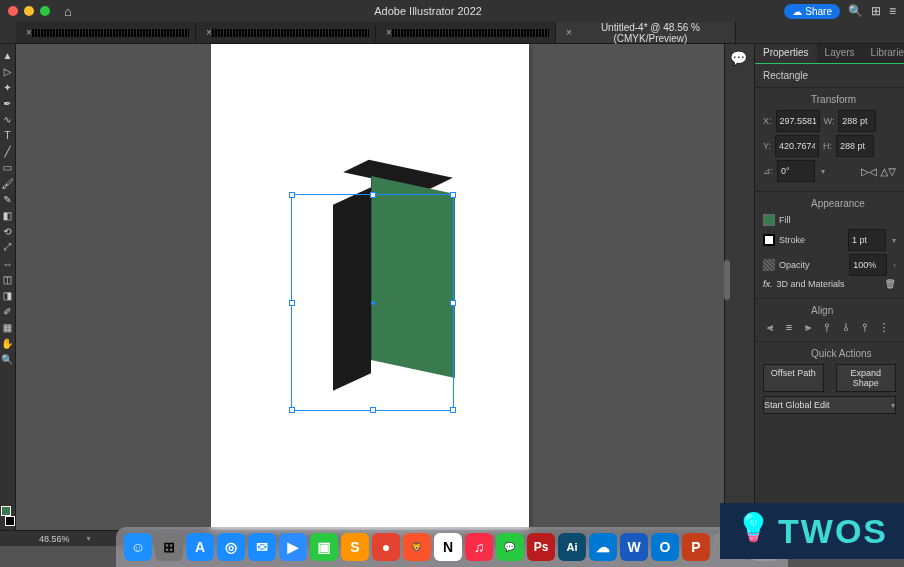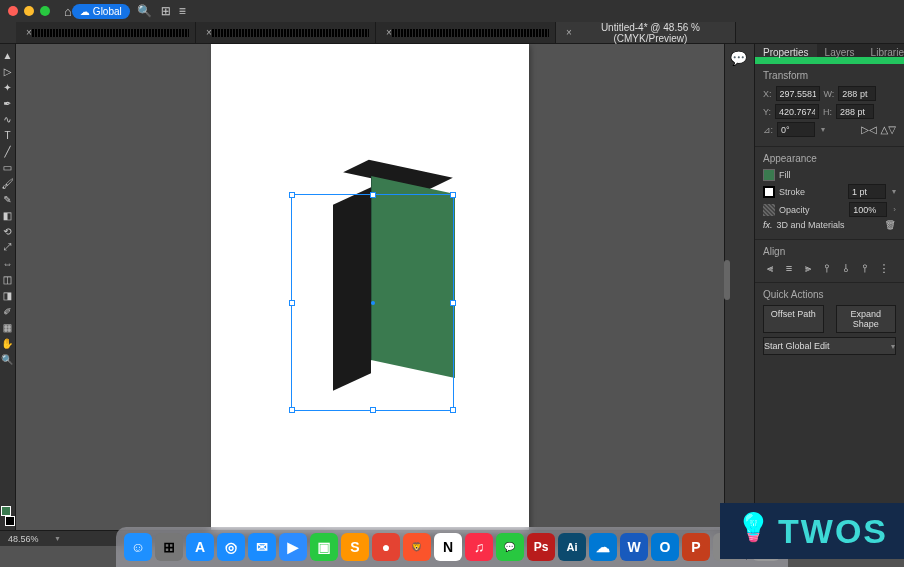--- a/index.html
+++ b/index.html
@@ -51,42 +51,42 @@
 .h-ml { top: 50%; left: -3px; margin-top: -3px; } .h-mr { top: 50%; right: -3px; margin-top: -3px; }
 .h-bl { bottom: -3px; left: -3px; } .h-bm { bottom: -3px; left: 50%; margin-left: -3px; } .h-br { bottom: -3px; right: -3px; }
 .center-pt { width: 4px; height: 4px; background: #1a8cff; position: absolute; top: 50%; left: 50%; margin: -2px; border-radius: 50%; }
 
 
 .dock-strip { width: 30px; background: #383838; border-left: 1px solid #1a1a1a; display: flex; flex-direction: column; align-items: center; padding-top: 6px; gap: 10px; }
 .dock-strip .ico { color: #ccc; font-size: 14px; }
 
 
 .props-panel { width: 150px; background: #323232; border-left: 1px solid #1a1a1a; color: #ccc; font-size: 10px; display: flex; flex-direction: column; }
-.props-tabs { height: 20px; background: #282828; display: flex; border-bottom: 7px solid #22c55e; }
+.props-tabs { height: 20px; background: #282828; display: flex; border-bottom: 1px solid #22c55e; }
 .props-tab { padding: 3px 8px; font-size: 10px; color: #999; }
 .props-tab.active { background: #323232; color: #ddd; }
 .prop-section { padding: 6px 8px; border-bottom: 1px solid #232323; }
-.prop-section .title { color: #aaa; margin-bottom: 5px; font-size: 10px; }
+.prop-section .title { color: #aaa; margin-bottom: 5px; font-size: 10px; margin-left: 48px; }
 .prop-row { display: flex; align-items: center; gap: 4px; margin-bottom: 3px; font-size: 9px; }
-.prop-input { background: #262626; border: 1px solid #1a1a1a; color: #ddd; padding: 1px 3px; font-size: 9px; width: 44px; height: 15px; }
+.prop-input { background: #262626; border: 1px solid #1a1a1a; color: #ddd; padding: 1px 3px; font-size: 9px; width: 44px; height: 22px; }
 .prop-small { width: 38px; }
 .fill-sw { width: 12px; height: 12px; background: #3a7a4f; border: 1px solid #666; }
 .stroke-sw { width: 12px; height: 12px; background: white; border: 2px solid #000; }
 .opacity-sw { width: 12px; height: 12px; background: linear-gradient(45deg, #666 25%, #444 25%, #444 50%, #666 50%, #666 75%, #444 75%); background-size: 4px 4px; }
 .align-row { display: flex; gap: 5px; margin-top: 4px; }
 .align-ico { width: 14px; height: 14px; color: #ccc; font-size: 11px; text-align: center; }
 .qa-btn { background: #3a3a3a; border: 1px solid #1a1a1a; color: #ddd; font-size: 9px; padding: 3px 0; margin-bottom: 4px; text-align: center; }
 .qa-row { display: flex; gap: 12px; }
 .qa-row .qa-btn { flex: 1; }
 .chevron { color: #888; font-size: 8px; margin-left: 2px; }
 .lbl { color: #999; }
 
 
 .status-bar { height: 16px; background: #323232; border-top: 1px solid #1a1a1a; display: flex; align-items: center; color: #ccc; font-size: 9px; padding: 0 8px; position: absolute; bottom: 21px; left: 0; width: 724px; }
-.status-bar .seg { display: flex; align-items: flex-start; gap: 15px; }
+.status-bar .seg { display: flex; align-items: flex-start; gap: 15px; margin-left: 31px; }
 .status-bar .spacer { flex: 1; }
 
 
 .mac-dock { position: absolute; bottom: 0; left: 50%; transform: translateX(-50%); height: 40px; background: rgba(200,200,210,0.45); border-radius: 10px 10px 0 0; padding: 4px 8px; display: flex; gap: 3px; align-items: center; backdrop-filter: blur(5px); }
 .dock-app { width: 28px; height: 28px; border-radius: 6px; display: flex; align-items: center; justify-content: center; font-size: 14px; color: white; }
 .dock-sep { width: 1px; height: 26px; background: rgba(0,0,0,0.3); margin: 0 2px; }
 
 
 .watermark { position: absolute; bottom: 8px; right: 0; height: 56px; background: #142a4a; color: #3dd9d6; font-weight: bold; font-size: 34px; letter-spacing: 2px; display: flex; align-items: center; padding: 0 16px; font-family: Arial, sans-serif; }
 .watermark .bulb { width: 34px; height: 40px; margin-right: 8px; position: relative; }
@@ -97,24 +97,25 @@
 </head>
 <body>
 
 <div class="top-bar">
   <div class="traffic-lights">
     <div class="light red"></div>
     <div class="light yellow"></div>
     <div class="light green"></div>
   </div>
   <span class="home-icon">⌂</span>
+  <div class="app-title-wrap"><span>Adobe Illustrator 2022</span></div>
   <div class="top-right">
     <div class="share-btn">
       <span>☁</span>
-      <span>Global</span>
+      <span>Share</span>
     </div>
     <span class="ico">🔍</span>
     <span class="ico">⊞</span>
     <span class="ico">≡</span>
   </div>
 </div>
 
 <div class="tabs-bar">
   <div class="tab">
       <span class="close">×</span>
@@ -188,20 +189,23 @@
     <span class="ico">💬</span>
   </div>
 
   <div class="props-panel">
     <div class="props-tabs">
       <div class="props-tab active">Properties</div>
       <div class="props-tab">Layers</div>
       <div class="props-tab">Libraries</div>
     </div>
     <div class="prop-section">
+      <div>Rectangle</div>
+    </div>
+    <div class="prop-section">
       <div class="title">Transform</div>
       <div class="prop-row">
         <span class="lbl">X:</span>
           <input class="prop-input" value="297.5581" style="">
         <span class="lbl">W:</span>
           <input class="prop-input prop-small" value="288 pt" style="">
       </div>
       <div class="prop-row">
         <span class="lbl">Y:</span>
           <input class="prop-input" value="420.7674" style="">

